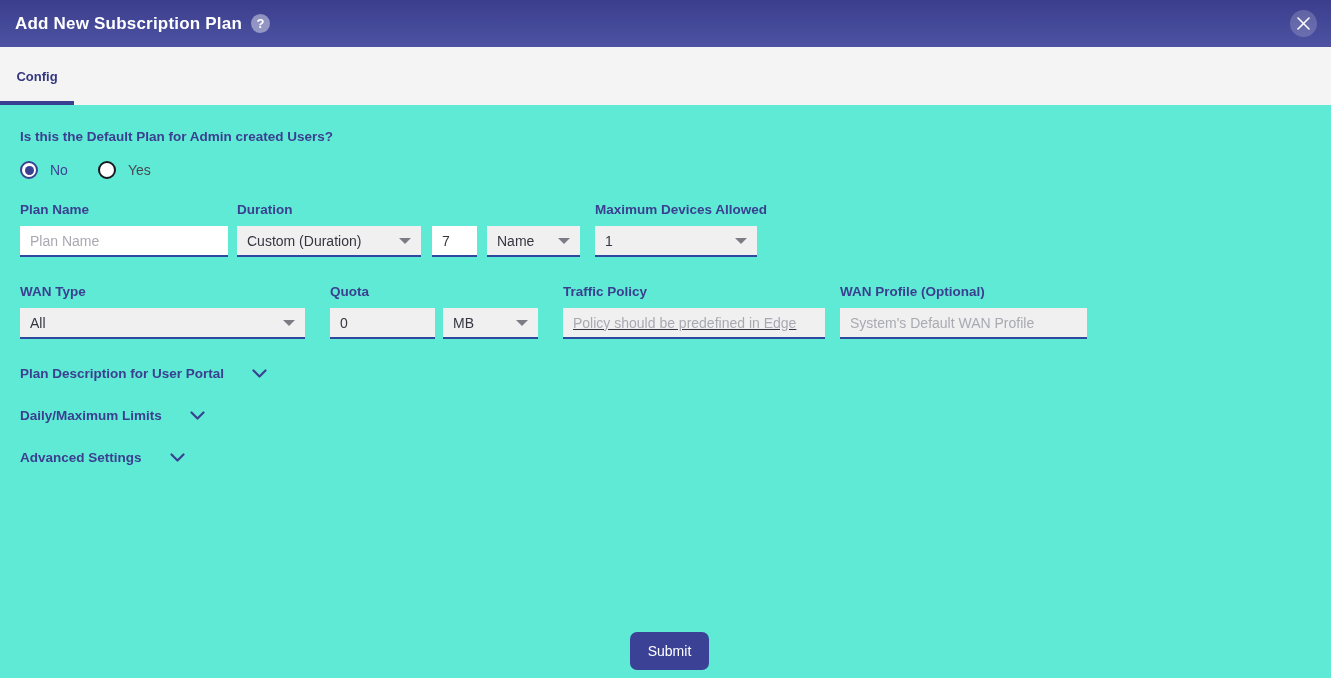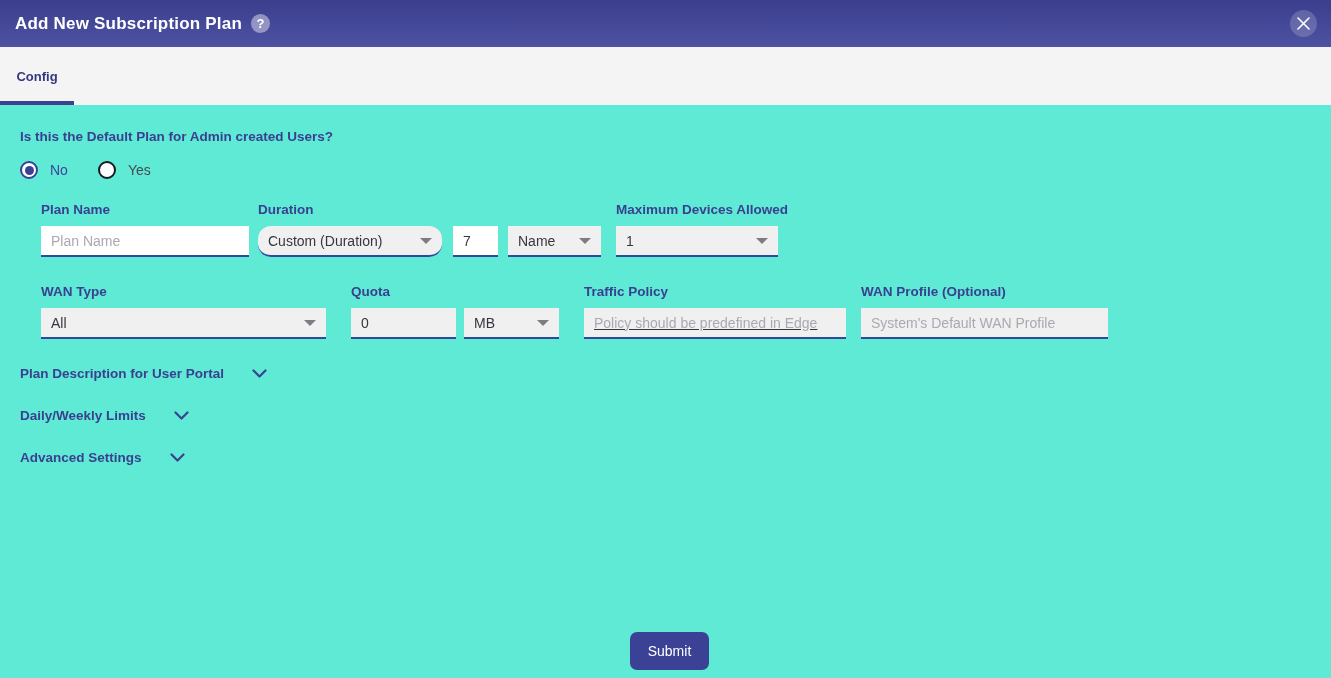--- a/index.html
+++ b/index.html
@@ -96,21 +96,21 @@
     border: 2px solid #191922;
     display: flex; align-items: center; justify-content: center;
     background: #fff;
   }
   .radio-option.selected .radio-circle { border-color: #3b4191; }
   .radio-dot { width: 9px; height: 9px; border-radius: 50%; background: transparent; }
   .radio-option.selected .radio-dot { background: #3b4191; }
   .radio-label { margin-left: 12px; font-size: 14px; color: #4a4a55; }
   .radio-option.selected .radio-label { color: #3f4398; }
 
-  .form-row { display: flex; align-items: flex-end; margin-bottom: 27px; margin-left: 21px; }
+  .form-row { display: flex; align-items: flex-end; margin-bottom: 27px; }
   .form-group { display: flex; flex-direction: column; }
   .field-label {
     font-size: 13.5px;
     font-weight: 700;
     color: #3b3f90;
     margin-bottom: 9px;
     white-space: nowrap;
   }
   .inline-fields { display: flex; align-items: flex-end; }
 
@@ -139,21 +139,21 @@
   .white-bg { background: #ffffff; }
 
   
   .w-planname { width: 208px; }
   .gap-9  { margin-right: 9px; }
   .gap-11 { margin-right: 11px; }
   .gap-10 { margin-right: 10px; }
   .gap-15 { margin-right: 15px; }
   .gap-25 { margin-right: 25px; }
   .gap-8  { margin-right: 8px; }
-  .w-duration { width: 184px; border-radius: 13px; }
+  .w-duration { width: 184px; }
   .w-durnum { width: 45px; }
   .w-days { width: 93px; }
   .w-maxdev { width: 162px; }
   .w-wantype { width: 285px; }
   .w-quota { width: 105px; }
   .w-mb { width: 95px; }
   .w-traffic { width: 262px; text-decoration: underline; }
   .w-wanprofile { width: 247px; }
 
   
@@ -294,21 +294,21 @@
     </div>
 
     <div class="section-toggle">
       <span class="section-label">Plan Description for User Portal</span>
       <svg width="15" height="10" viewBox="0 0 15 10">
         <polyline points="1.5,1.5 7.5,7.5 13.5,1.5" fill="none" stroke="#3b4191" stroke-width="2.2" stroke-linecap="round" stroke-linejoin="round"></polyline>
       </svg>
     </div>
 
     <div class="section-toggle">
-      <span class="section-label">Daily/Weekly Limits</span>
+      <span class="section-label">Daily/Maximum Limits</span>
       <svg width="15" height="10" viewBox="0 0 15 10">
         <polyline points="1.5,1.5 7.5,7.5 13.5,1.5" fill="none" stroke="#3b4191" stroke-width="2.2" stroke-linecap="round" stroke-linejoin="round"></polyline>
       </svg>
     </div>
 
     <div class="section-toggle">
       <span class="section-label">Advanced Settings</span>
       <svg width="15" height="10" viewBox="0 0 15 10">
         <polyline points="1.5,1.5 7.5,7.5 13.5,1.5" fill="none" stroke="#3b4191" stroke-width="2.2" stroke-linecap="round" stroke-linejoin="round"></polyline>
       </svg>

